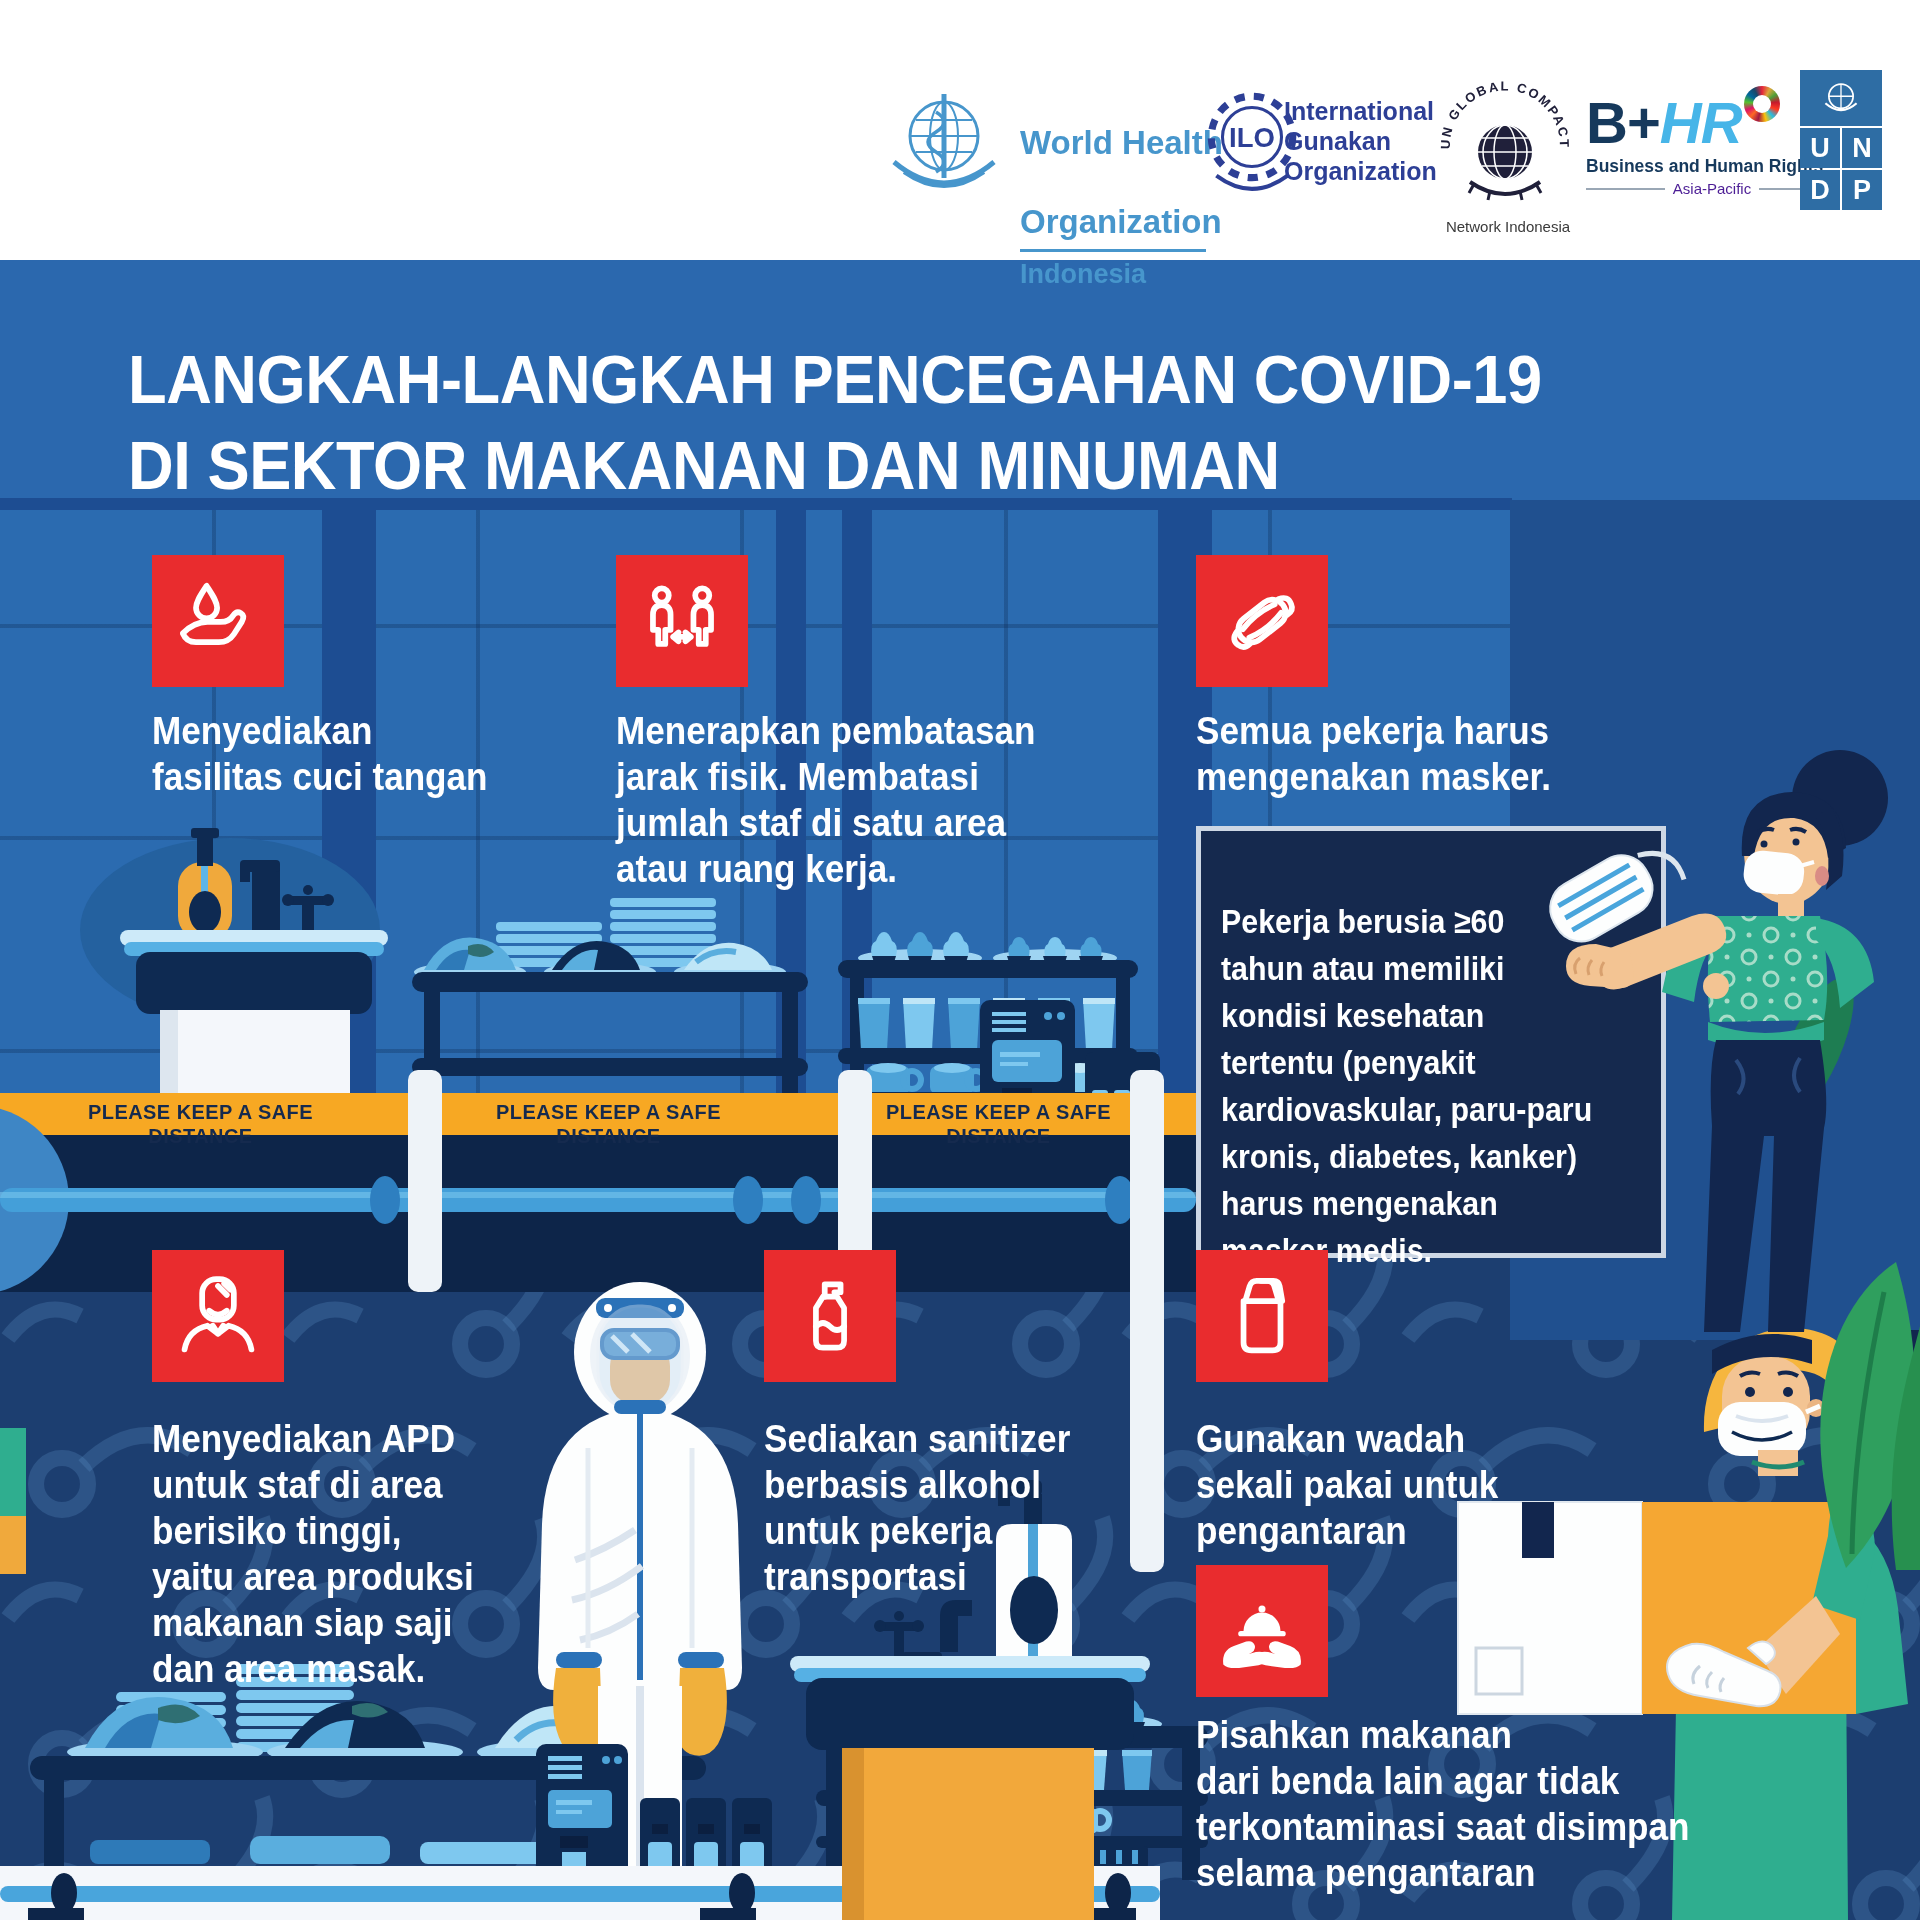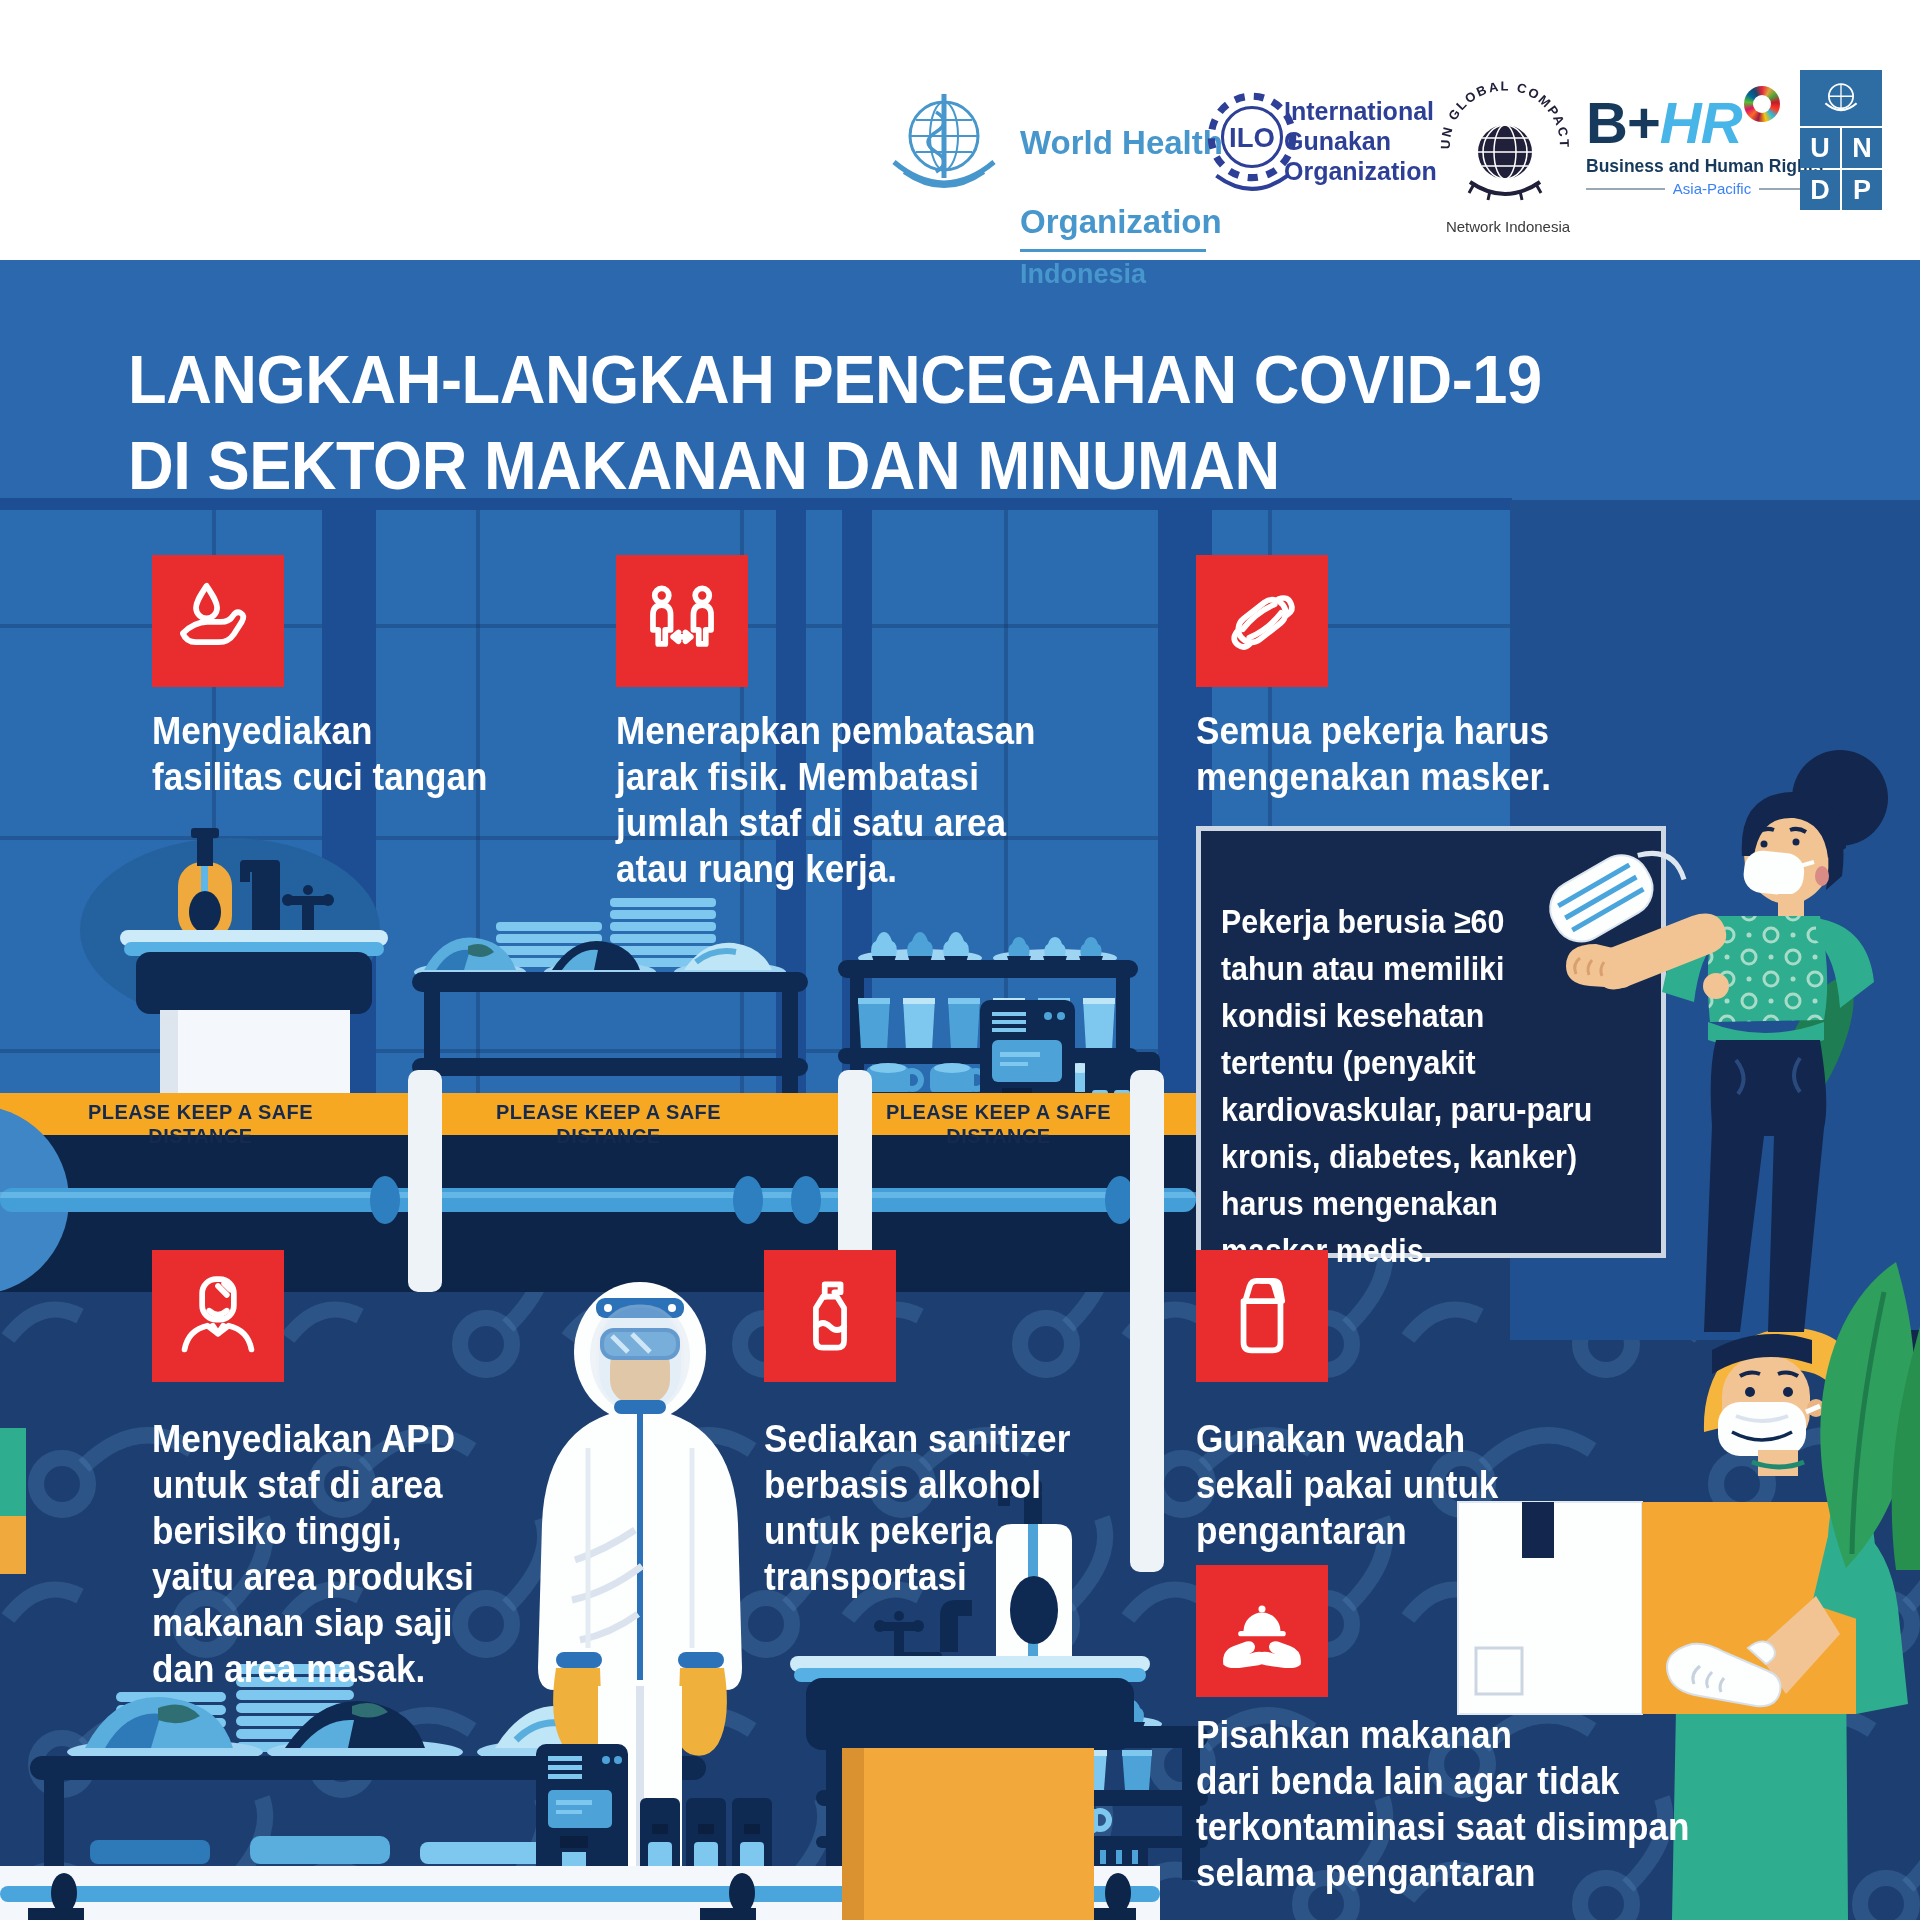--- a/index.html
+++ b/index.html
@@ -14,21 +14,21 @@
   .who-country{color:#4796cc;font-weight:700;font-size:27px;}
   .ilo-text{color:#2d3f96;font-weight:700;font-size:25px;line-height:30px;}
   .ungc-caption{color:#3a3a3a;font-size:15px;width:160px;text-align:center;margin-top:4px;}
   .bhr-row{display:flex;align-items:flex-start;}
   .bhr-b{color:#16395c;font-size:58px;font-weight:800;line-height:58px;letter-spacing:-1px;}
   .bhr-hr{color:#47b5e8;font-size:58px;font-weight:800;line-height:58px;letter-spacing:-1px;font-style:italic;}
   .sdg-ring{width:36px;height:36px;border-radius:50%;margin:-8px 0 0 2px;position:relative;
     background:conic-gradient(#e5243b,#dda63a,#4c9f38,#c5192d,#ff3a21,#26bde2,#fcc30b,#a21942,#fd6925,#dd1367,#56c02b,#00689d,#19486a,#e5243b);}
   .sdg-ring::after{content:"";position:absolute;left:9px;top:9px;width:18px;height:18px;border-radius:50%;background:#fff;}
   .bhr-line1{color:#16395c;font-size:17.5px;font-weight:700;margin-top:4px;}
-  .bhr-sub{display:flex;align-items:center;gap:8px;width:252px;margin-top:3px;color:#3b82f6;font-size:15px;}
+  .bhr-sub{display:flex;align-items:center;gap:8px;width:252px;margin-top:3px;color:#4c1d95;font-size:15px;}
   .bhr-sub::before,.bhr-sub::after{content:"";flex:1;border-top:2px solid #9aa7b5;}
   .undp{width:82px;}
   .undp-top{width:82px;height:56px;background:#2e6da4;margin-bottom:2px;display:flex;align-items:center;justify-content:center;}
   .undp-grid{display:grid;grid-template-columns:40px 40px;grid-gap:2px;}
   .undp-cell{width:40px;height:40px;background:#2e6da4;color:#fff;font-weight:700;font-size:27px;
     display:flex;align-items:center;justify-content:center;}
   
   .poster-bg{left:0;top:260px;width:1920px;height:1660px;background:#2b68ae;z-index:0;}
   .windows{left:0;top:498px;width:1512px;height:637px;background-color:#2b6bb0;z-index:0;
     border-top:12px solid #1d4d92;

